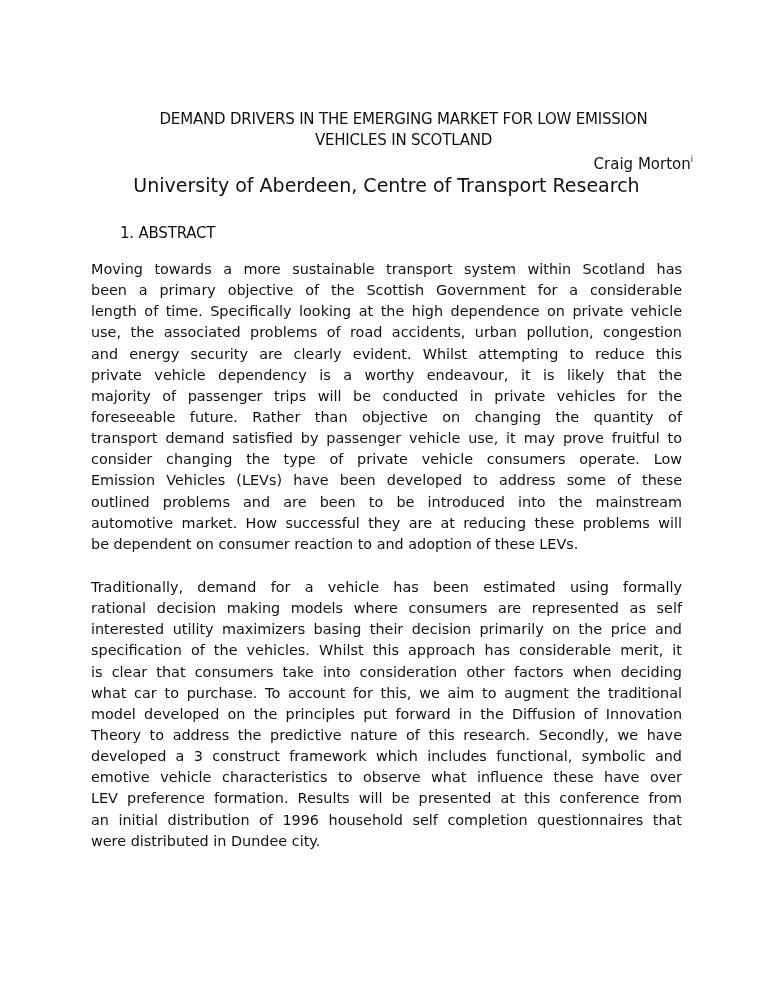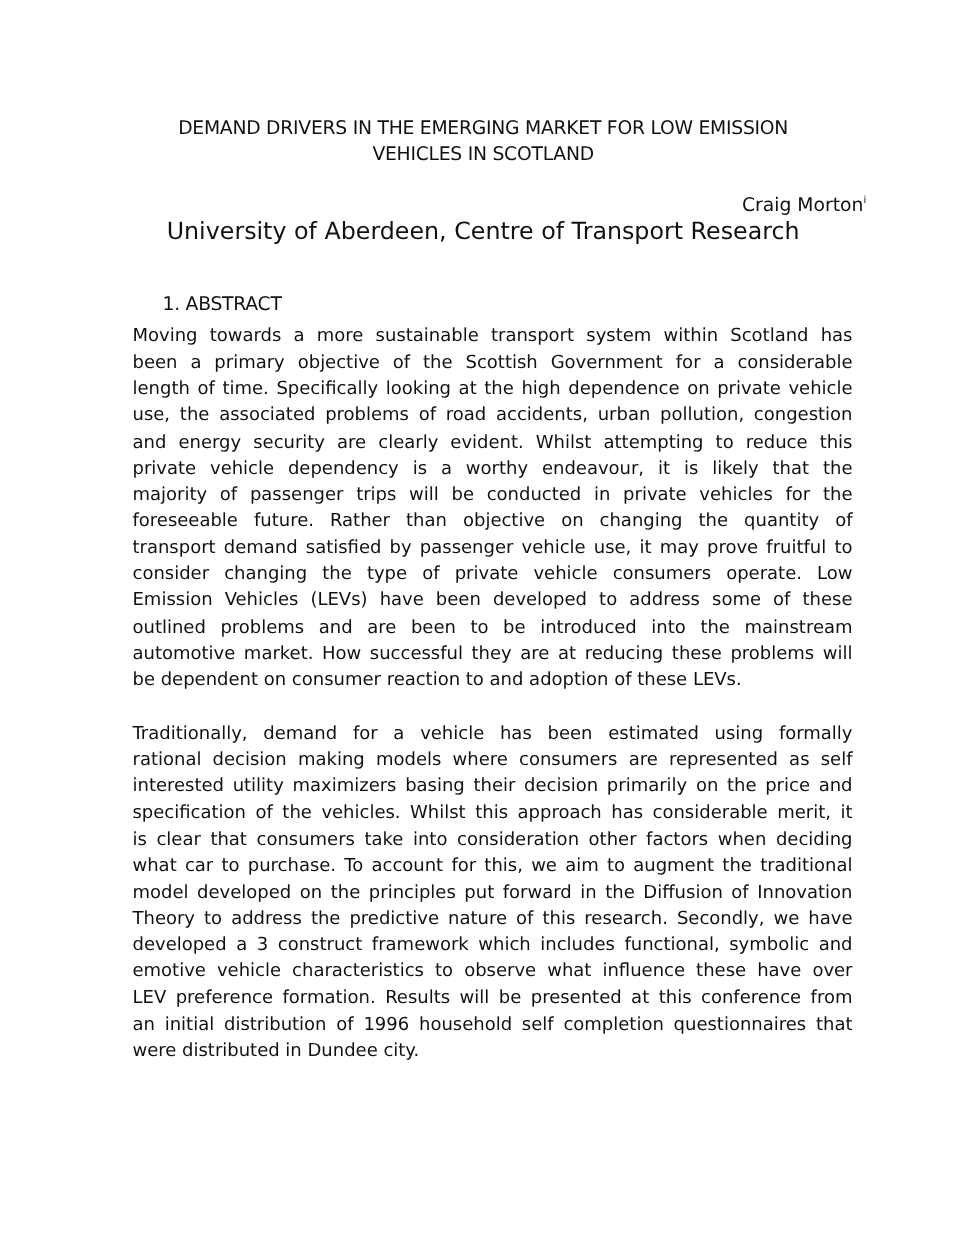--- a/index.html
+++ b/index.html
@@ -26,21 +26,21 @@
     .title {
       position: absolute;
       left: 80px;
       width: 613px;
       top: 92px;
       text-align: center;
       font-size: 15px;
       line-height: 21px;
       font-weight: normal;
       letter-spacing: -0.2px;
-      margin: 0;
+      margin: 17px;
     }
     .title span { display: block; }
     .author {
       position: absolute;
       left: 80px;
       width: 613px;
       top: 154px;
       text-align: right;
       font-size: 15px;
       line-height: 21px;
@@ -58,39 +58,38 @@
       text-align: center;
       font-size: 19px;
       line-height: 21px;
     }
     .section-heading {
       position: absolute;
       left: 114px;
       top: 217px;
       font-size: 15px;
       line-height: 21px;
-      margin: 16px;
+      margin: 6px;
       font-weight: normal;
       letter-spacing: -0.2px;
     }
     .para {
       position: absolute;
       left: 91px;
       width: 591px;
       font-size: 14.4px;
       line-height: 21.15px;
       margin: 0;
     }
     .para .ln {
       display: block;
       text-align: justify;
       text-align-last: justify;
       white-space: nowrap;
       height: 21.15px;
-      margin-left: 15px;
     }
     .para .ln.last {
       text-align-last: left;
     }
     #p1 { top: 259px; }
     #p2 { top: 577px; }
   </style>
 </head>
 <body>
 

